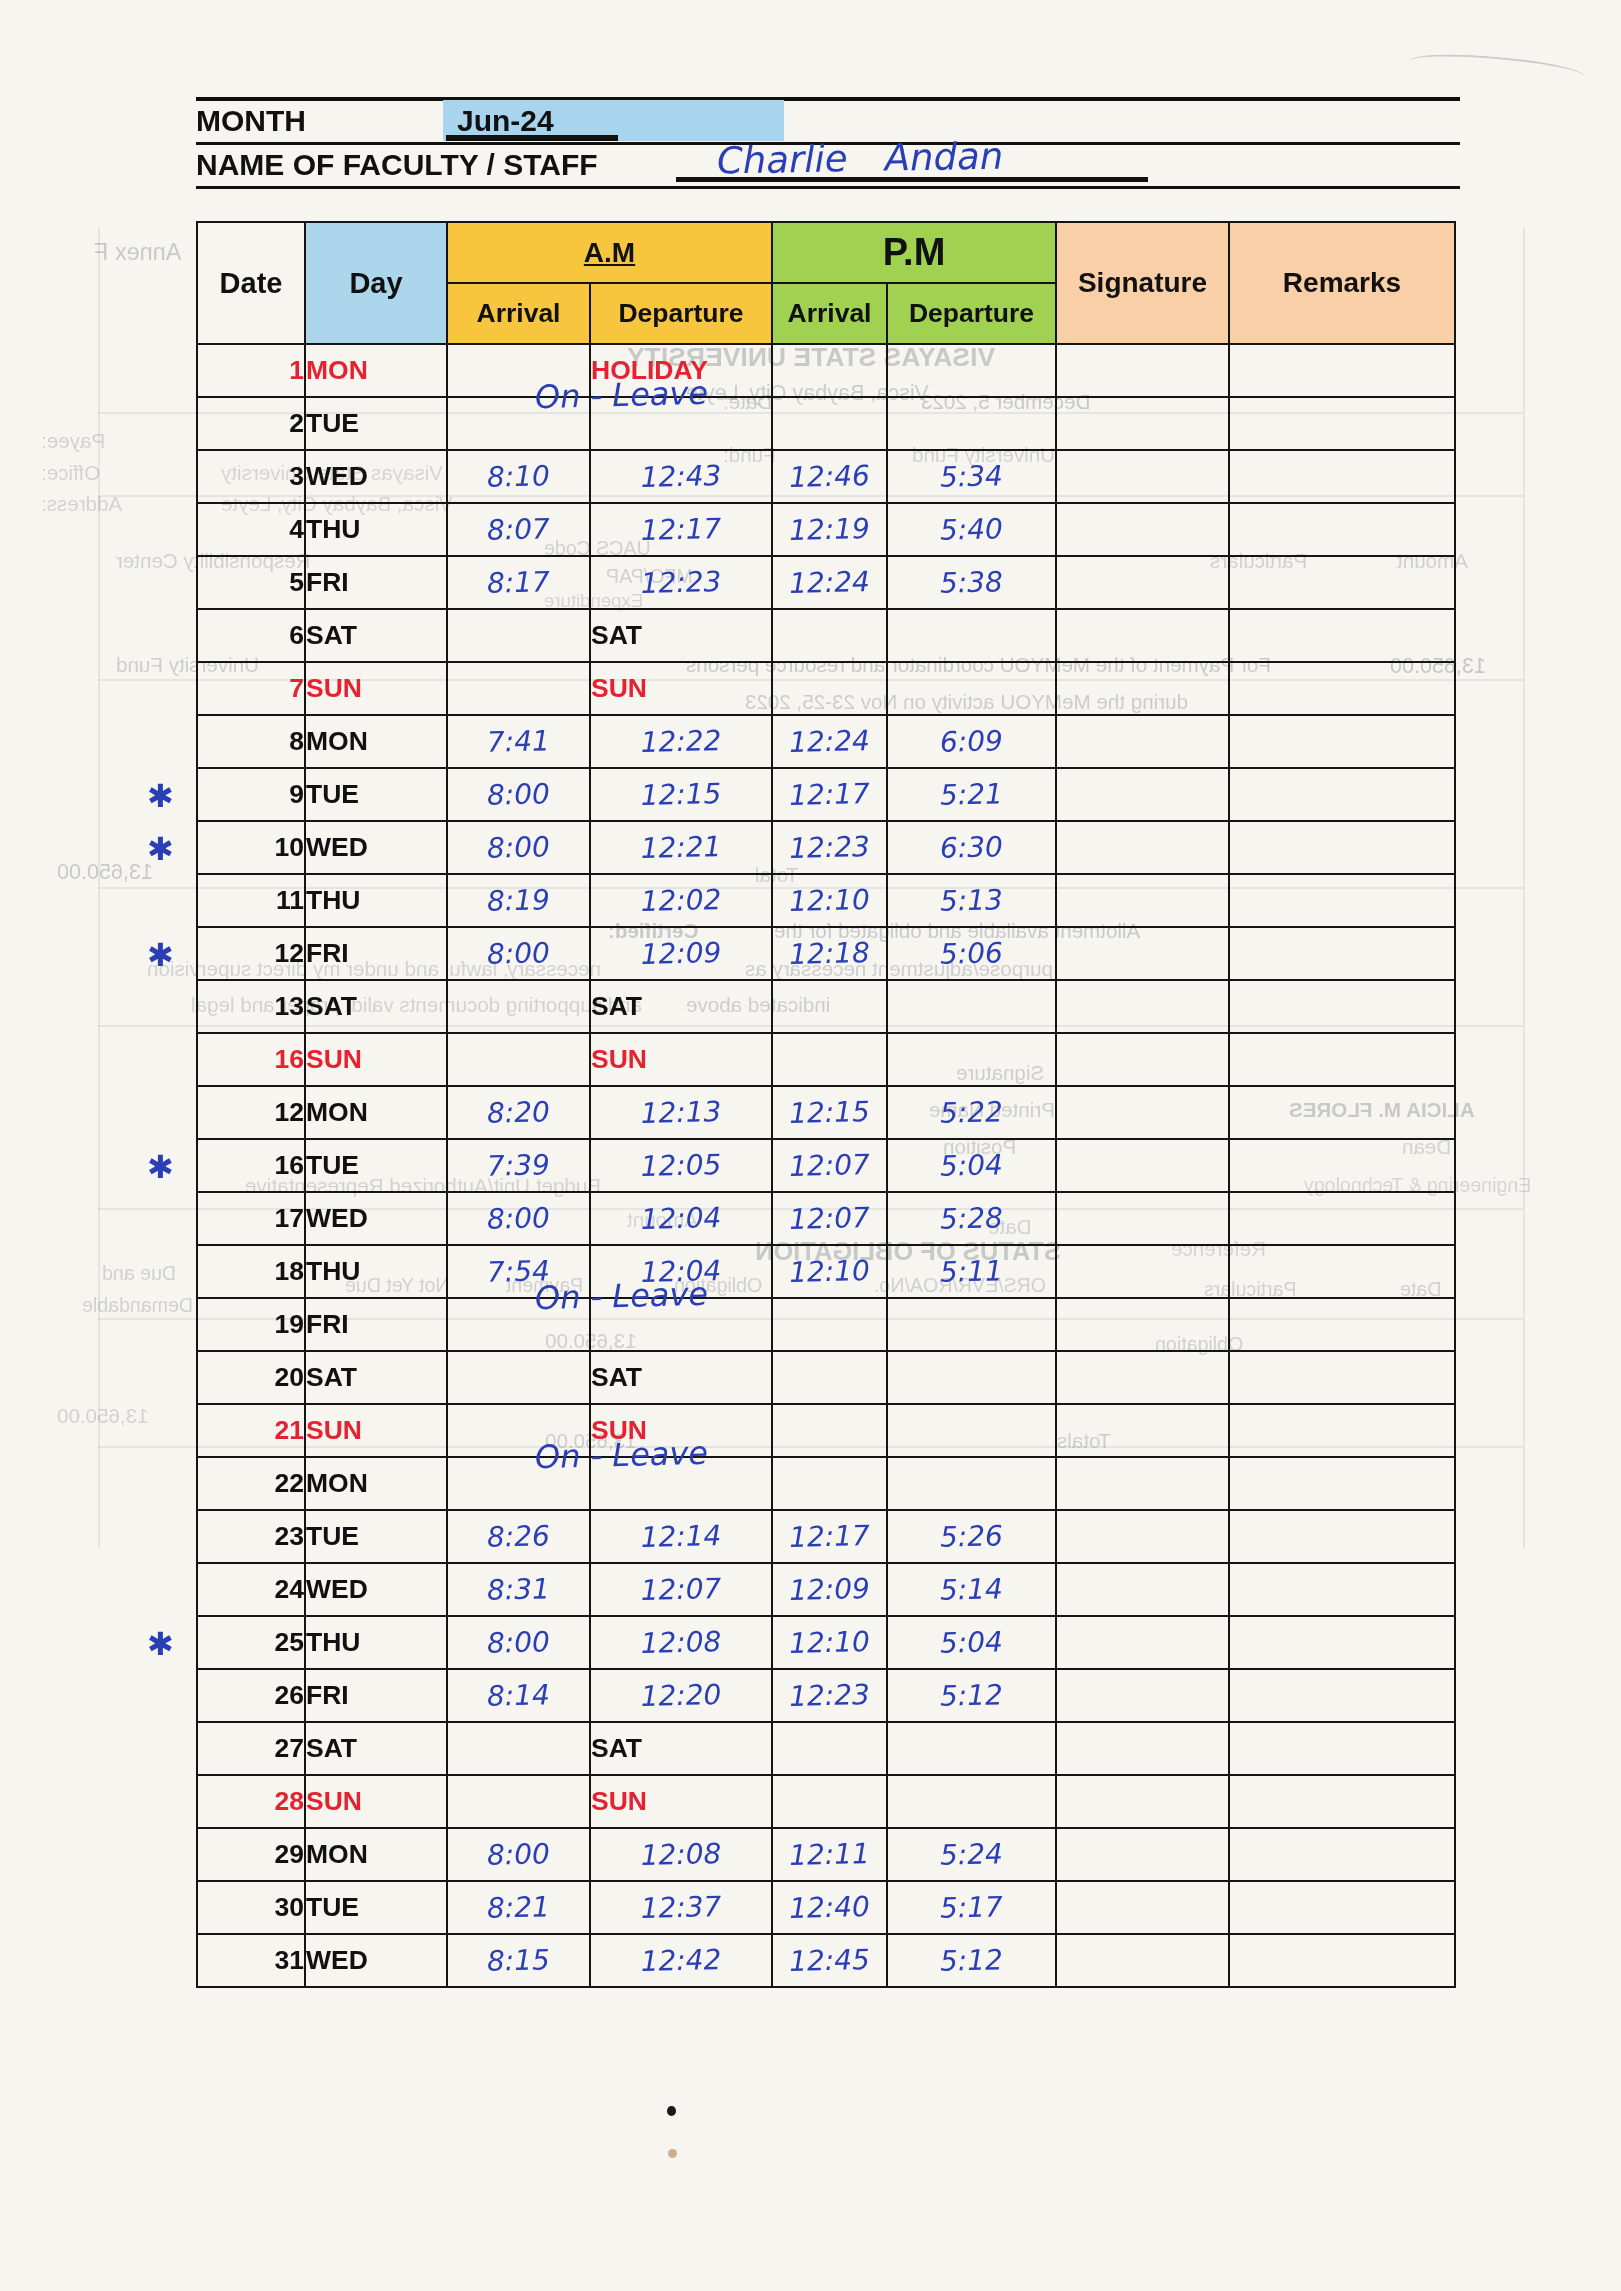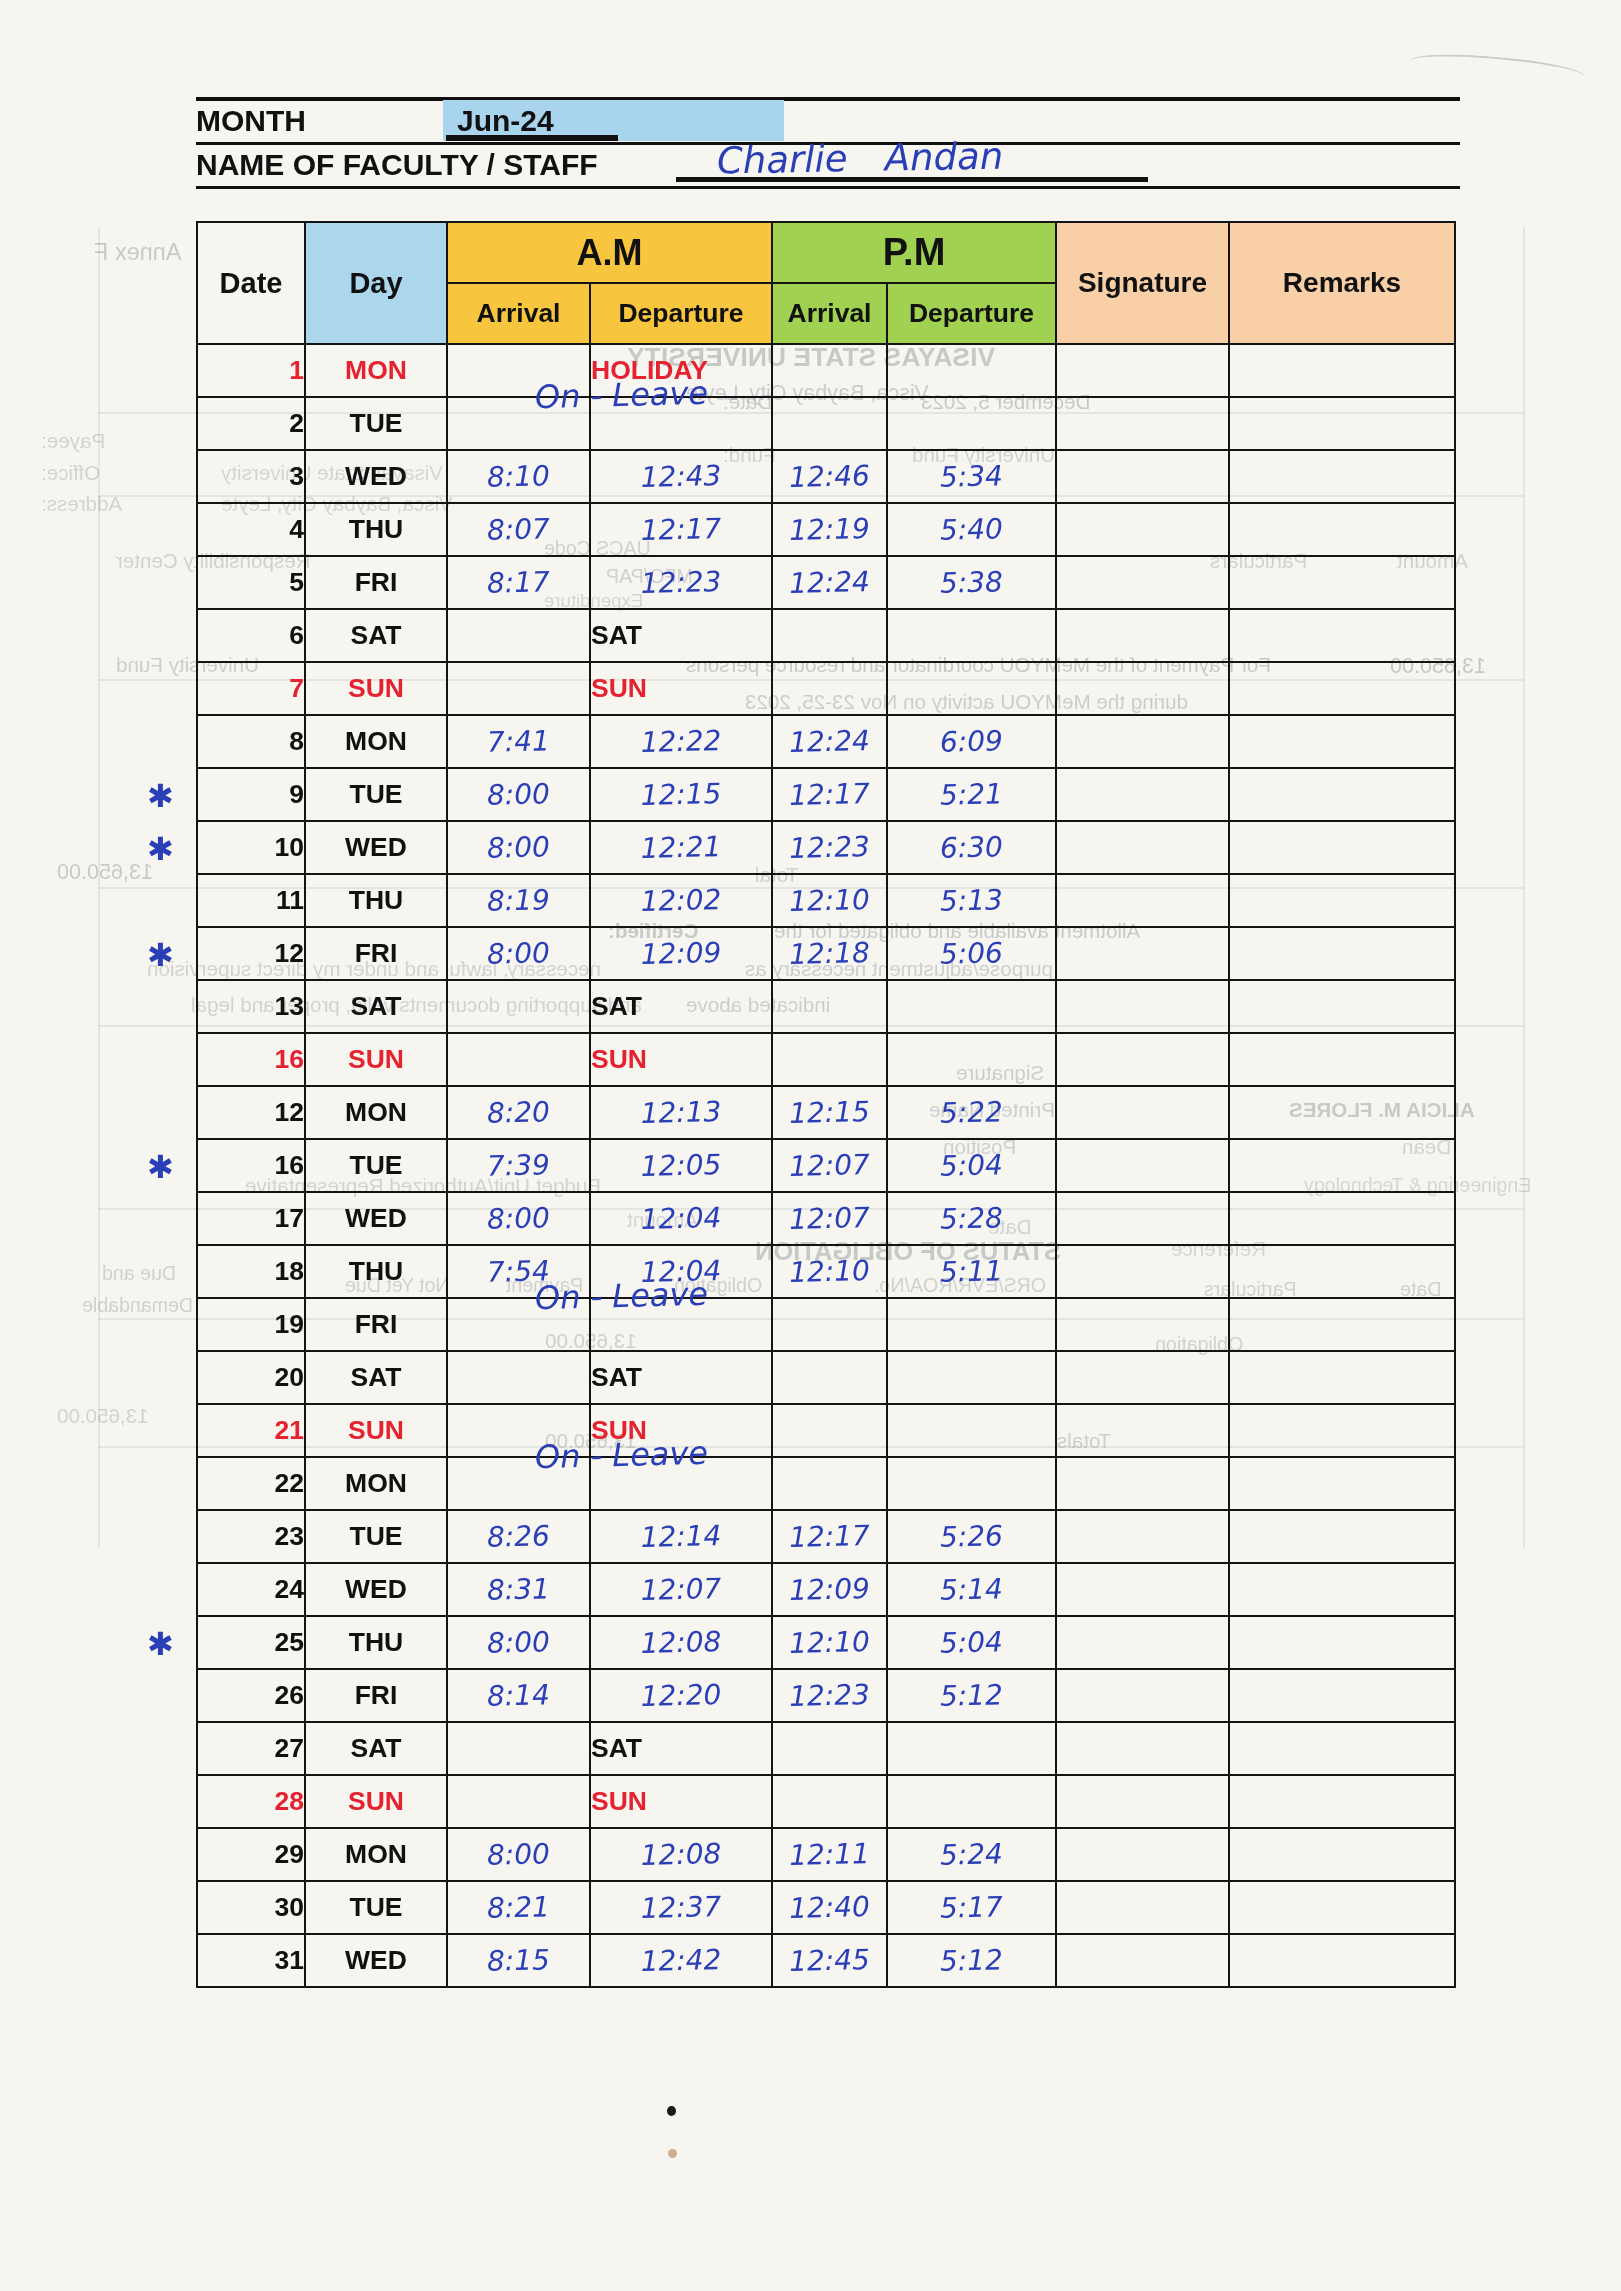--- a/index.html
+++ b/index.html
@@ -33,29 +33,29 @@
   .speck-black{position:absolute;left:667px;top:2106px;width:8.8px;height:9.8px;border-radius:50%;background:#1a1a1a;}
   .speck-tan{position:absolute;left:668px;top:2149px;width:8.8px;height:8.8px;border-radius:50%;background:#b5895f;opacity:.65;}
   .squiggle{position:absolute;left:1409px;top:57px;width:176px;height:21.6px;
             border-top:2px solid rgba(100,105,115,0.30);border-radius:50%;transform:rotate(5deg);}
   
   table.log{position:absolute;left:196px;top:221px;border-collapse:collapse;table-layout:fixed;z-index:2;}
   table.log th,table.log td{border:2.9px solid var(--table-border);padding:0;overflow:visible;}
   thead th{font-weight:bold;text-align:center;}
   th.h-date{border:none;background:transparent;font-size:29px;}
   th.h-day{background:var(--day-header-bg);font-size:29px;}
-  th.h-am{background:var(--am-header-bg);font-size:36px;height:59px;}
+  th.h-am{background:var(--am-header-bg);font-size:28px;height:59px;text-decoration:underline;}
   th.h-pm{background:var(--pm-header-bg);font-size:38px;}
   th.h-sub-am{background:var(--am-header-bg);font-size:26.5px;height:59px;}
   th.h-sub-pm{background:var(--pm-header-bg);font-size:26.5px;}
   th.h-sig,th.h-rem{background:var(--sig-header-bg);font-size:28px;}
   tbody tr{height:53px;}
   tbody td{background:transparent;font-size:26.5px;font-weight:bold;vertical-align:middle;}
   td.date-cell{text-align:right;padding-right:4.9px;position:relative;}
-  td.day-cell{text-align:center;padding-left:4.9px;}
+  td.day-cell{text-align:left;padding-left:4.9px;}
   td.note-cell{text-align:left;padding-left:4.9px;}
   .red{color:var(--red-text);}
   td .t{display:block;text-align:center;font-size:28px;font-weight:normal;transform:rotate(-1.5deg);}
   .star{position:absolute;left:-51px;top:7.8px;font-size:32px;color:var(--ink-blue);font-weight:normal;}
   .leave-wrap{position:relative;}
   .leave-text{position:absolute;left:11.8px;top:-21.6px;width:323px;text-align:center;font-size:32px;
               font-weight:normal;z-index:3;transform:rotate(-1.5deg);}
 </style>
 </head>
 <body>

